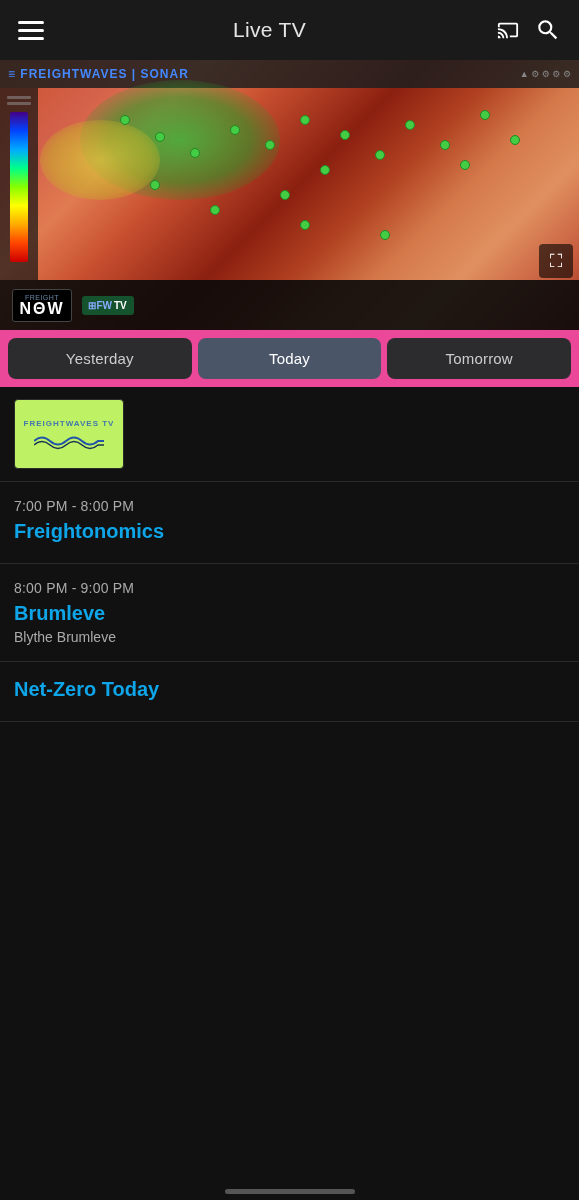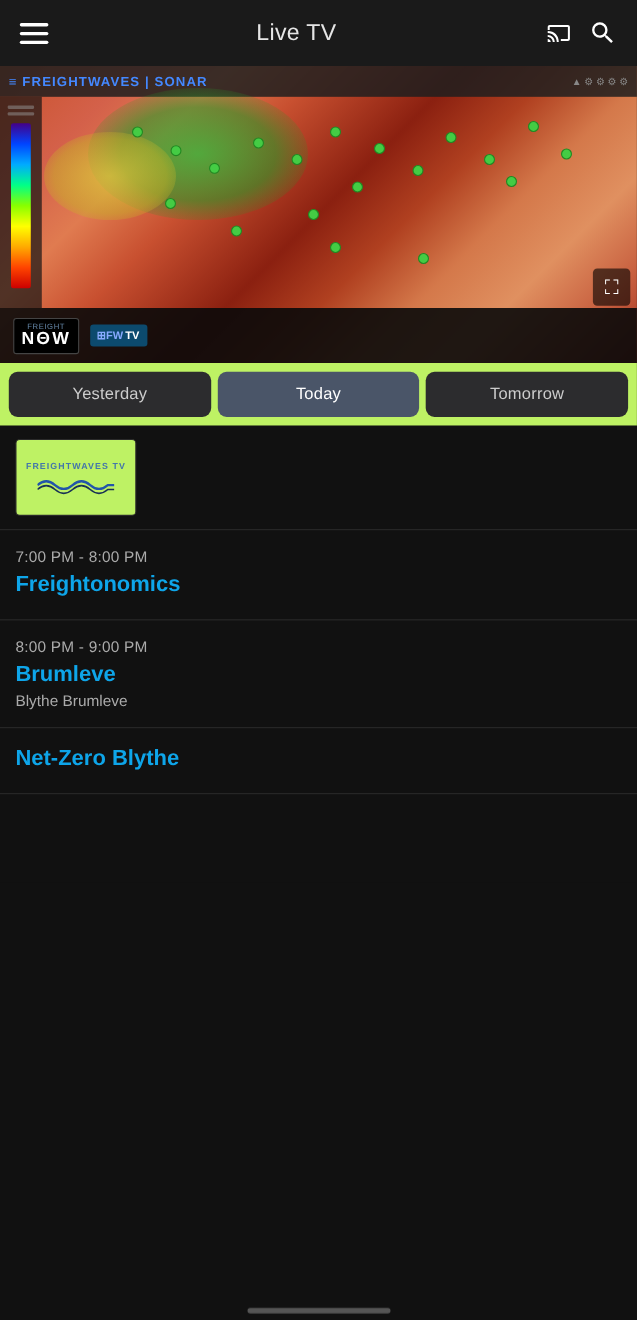--- a/index.html
+++ b/index.html
@@ -231,21 +231,21 @@
 
     .ticker-text {
       font-size: 13px;
       color: #ffffff;
       font-weight: 400;
       flex: 1;
       letter-spacing: 0.5px;
     }
 
     .fwtv-badge {
-      background: #0c4a6e;
+      background: #14532d;
       border-radius: 3px;
       padding: 4px 6px;
       font-size: 10px;
       font-weight: 700;
       color: #ffffff;
       display: flex;
       align-items: center;
       gap: 2px;
       min-width: 52px;
     }
@@ -271,21 +271,21 @@
 
     .expand-icon {
       color: #fff;
       font-size: 18px;
     }
 
     
     .day-tabs {
       display: flex;
       width: 100%;
-      background: #bef264;
+      background: #ec4899;
       padding: 8px 8px;
       gap: 6px;
     }
 
     .day-tab {
       flex: 1;
       padding: 12px 0;
       text-align: center;
       border-radius: 8px;
       font-size: 15px;
@@ -505,21 +505,21 @@
     <div class="schedule-title">Freightonomics</div>
   </div>
 
   <div class="schedule-block">
     <div class="schedule-time">8:00 PM - 9:00 PM</div>
     <div class="schedule-title">Brumleve</div>
     <div class="schedule-subtitle">Blythe Brumleve</div>
   </div>
 
   <div class="schedule-block">
-    <div class="schedule-title">Net-Zero Blythe</div>
+    <div class="schedule-title">Net-Zero Today</div>
   </div>
 
   <div class="bottom-spacer"></div>
 </div>
 
 <div class="home-indicator">
   <div class="home-bar"></div>
 </div>
 
 </body></html>

